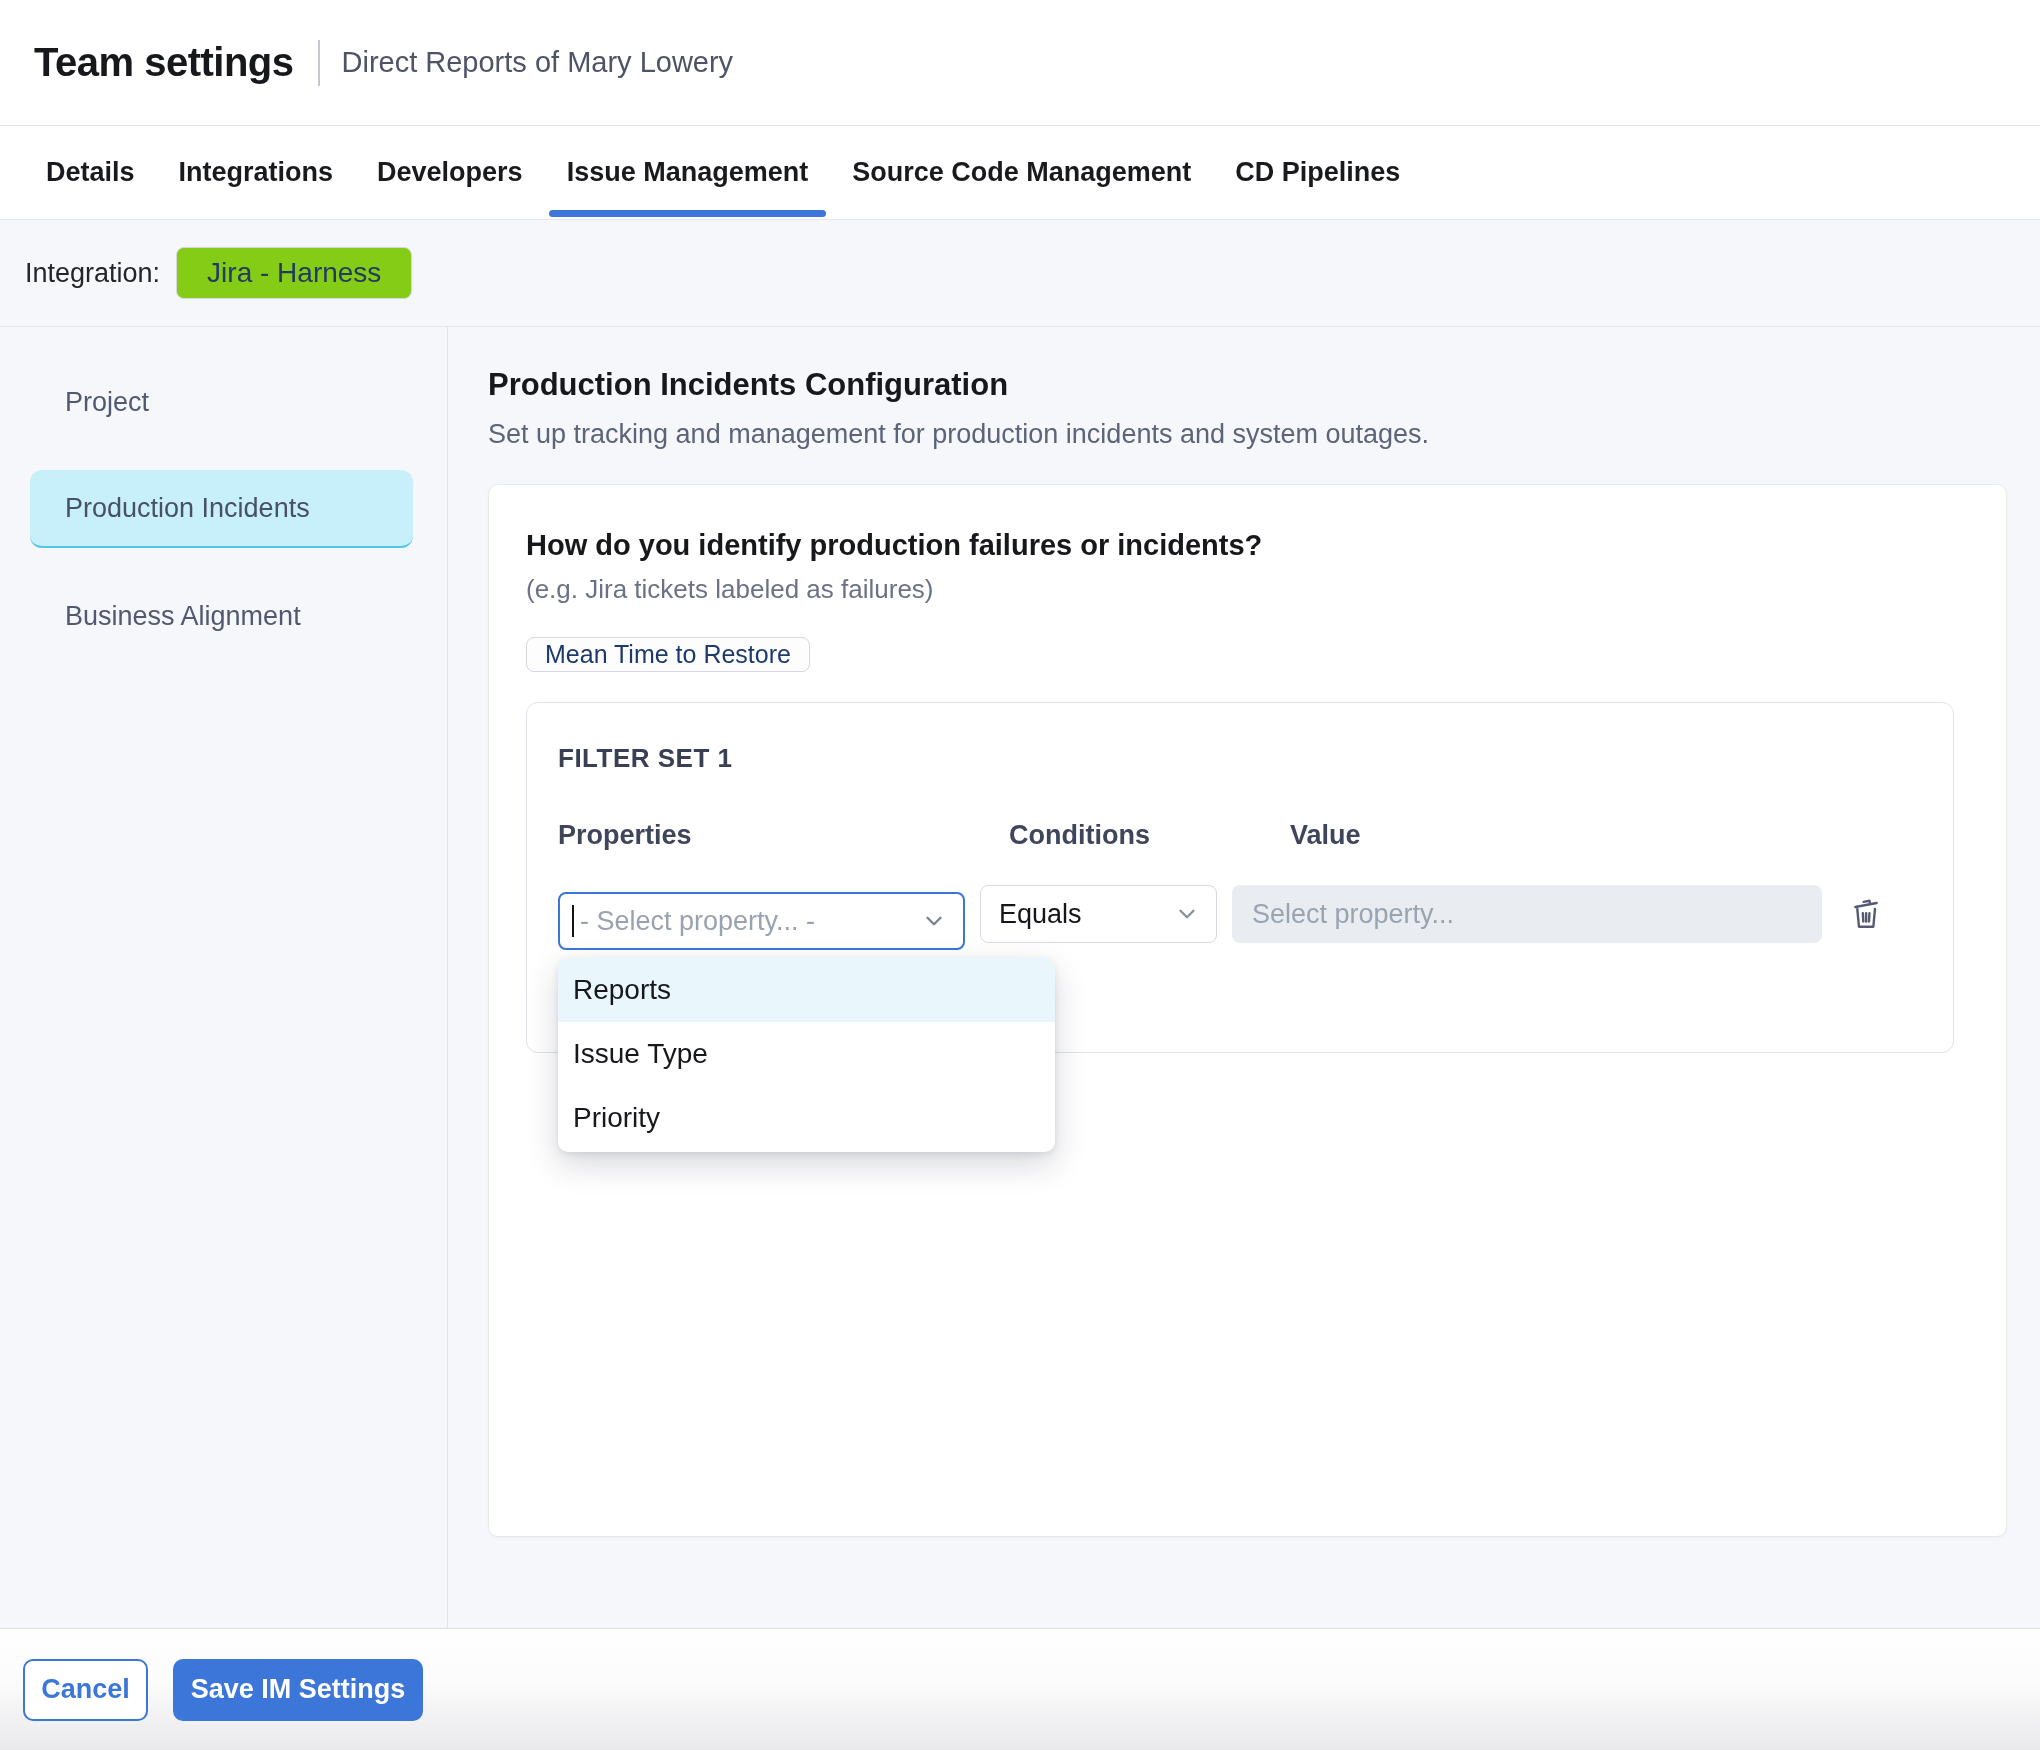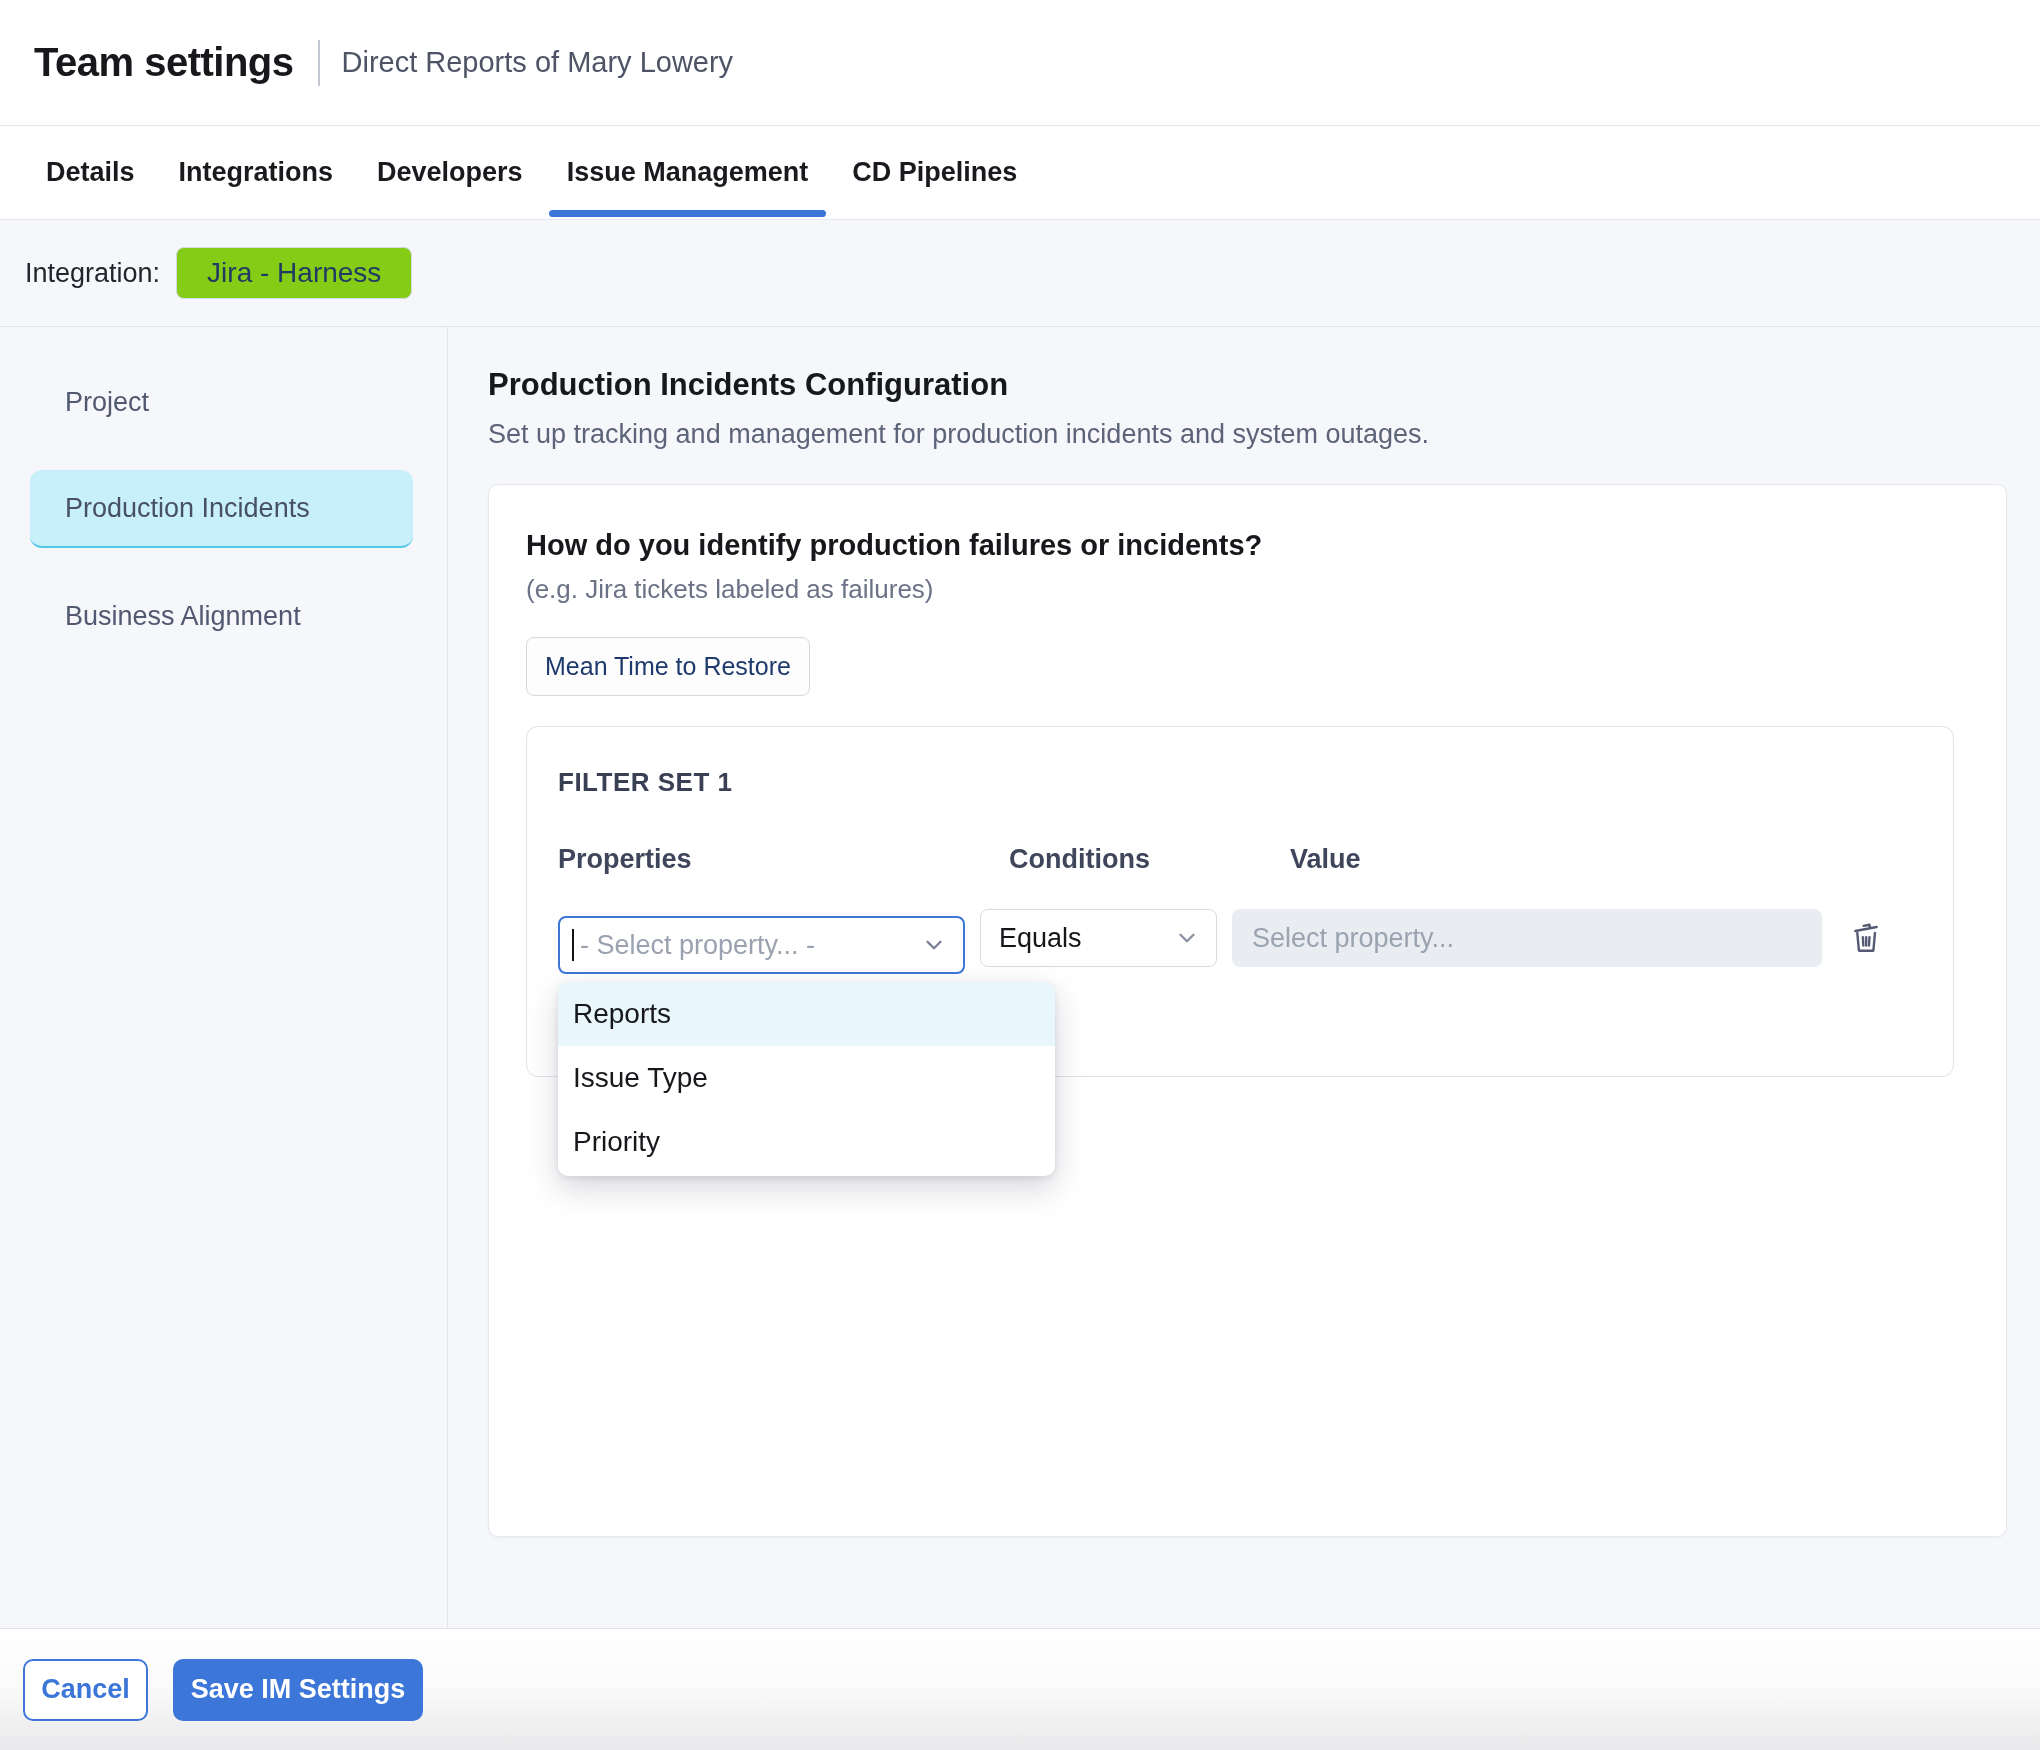--- a/index.html
+++ b/index.html
@@ -64,21 +64,21 @@
     margin-top:34px; width:1519px; height:1053px; background:#ffffff;
     border:1px solid #e7e9ee; border-radius:10px;
     box-shadow:0 1px 3px rgba(25,30,50,0.04);
     padding:44px 0 0 37px;
   }
   .question { font-size:29px; font-weight:700; color:#17181c; }
   .hint { margin-top:12px; font-size:26px; color:#6b7286; }
   .metric-chip {
     margin-top:32px; display:inline-flex; align-items:center;
     background:#fdfdfe; border:1.5px solid #d4d8e0; border-radius:8px;
-    padding:14px 18px; font-size:25px; font-weight:500; color:#1e3a6d;
+    padding:2px 18px; font-size:25px; font-weight:500; color:#1e3a6d;
     cursor:pointer; font-family:inherit;
   }
   
   .filter-box {
     margin-top:30px; width:1428px; height:351px;
     border:1.5px solid #e1e3ea; border-radius:12px;
     padding:40px 0 0 31px;
   }
   .filter-title { font-size:26px; font-weight:700; color:#3a4054; letter-spacing:0.5px; }
   .filter-grid {
@@ -152,20 +152,21 @@
   <div class="page-title">Team settings</div>
   <div class="title-sep"></div>
   <div class="page-subtitle">Direct Reports of Mary Lowery</div>
 </div>
 
 <div class="tabbar">
   <button class="tab">Details</button>
   <button class="tab">Integrations</button>
   <button class="tab">Developers</button>
   <button class="tab active">Issue Management</button>
+  <button class="tab">Source Code Management</button>
   <button class="tab">CD Pipelines</button>
 </div>
 
 <div class="integration-row">
   <span class="integration-label">Integration:</span>
   <button class="integration-chip">Jira - Harness</button>
 </div>
 
 <div class="body-row">
 

